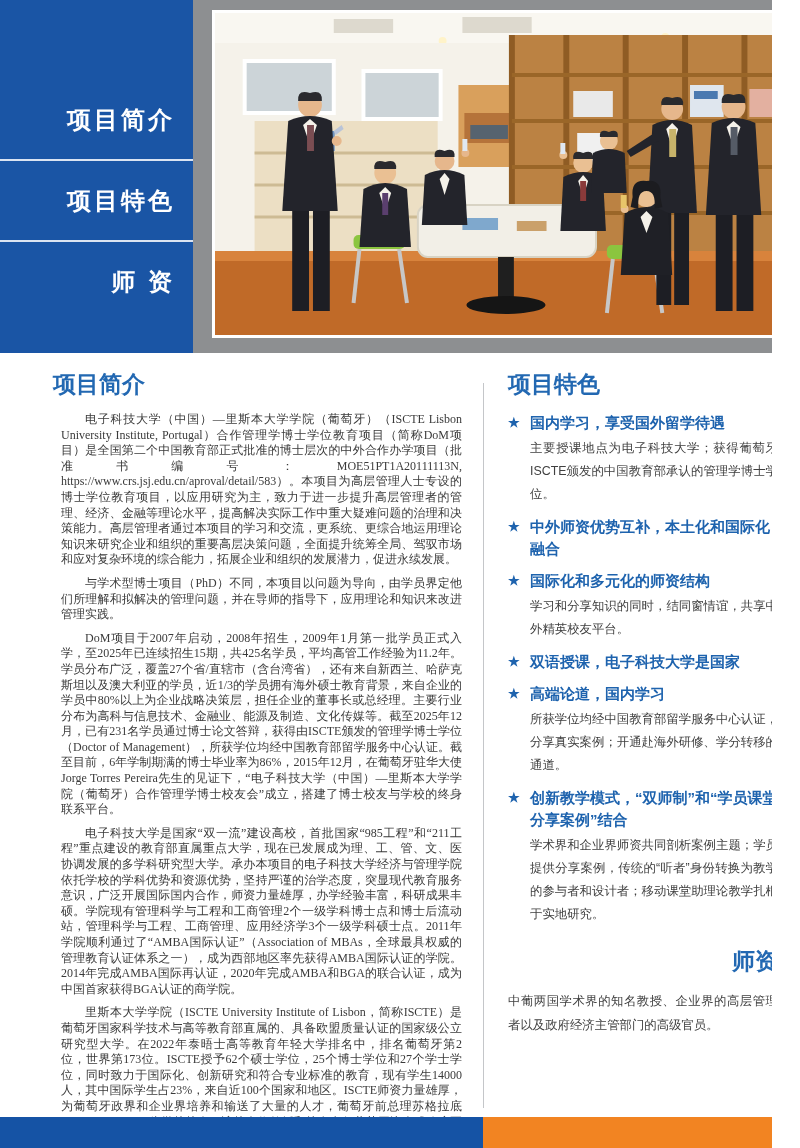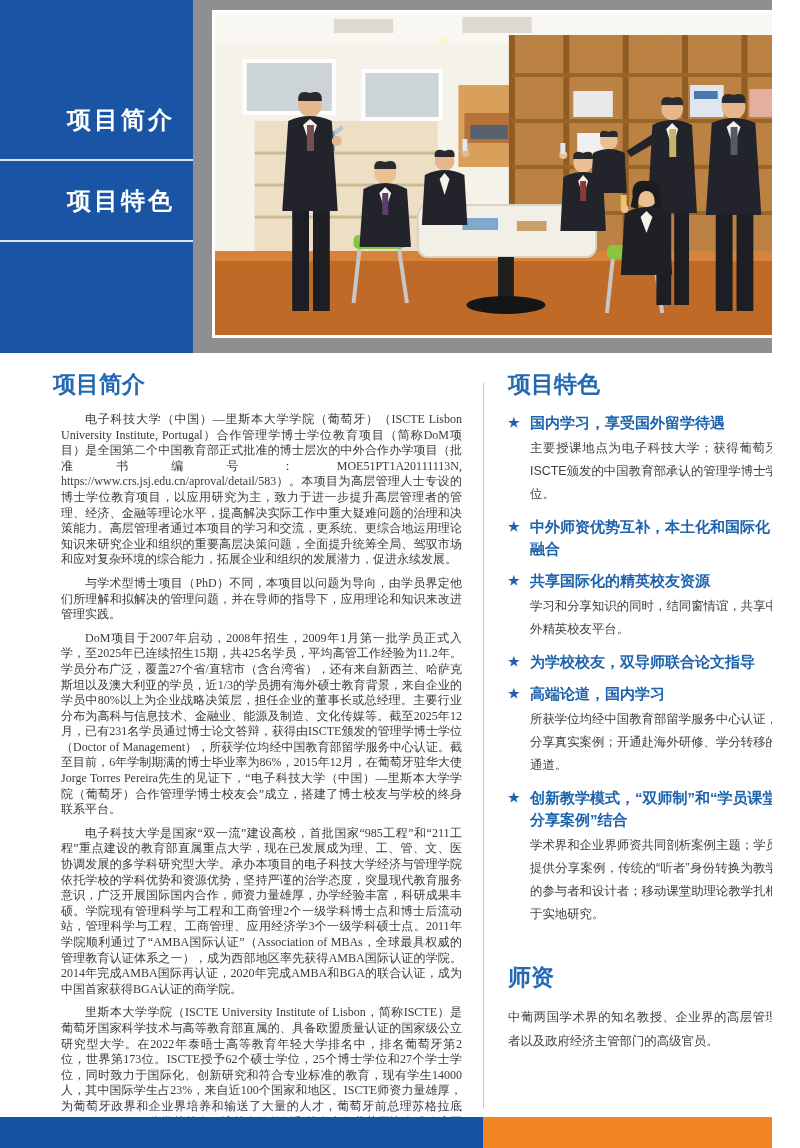--- a/index.html
+++ b/index.html
@@ -29,39 +29,40 @@
               font-size:12px;line-height:15.6px;color:#3a3a3a;text-align:justify;
               text-indent:2em;}
 
   .col-right{position:absolute;left:508px;top:16px;width:270px;}
   .feature{margin-bottom:10px;}
   .feature-head{display:flex;align-items:flex-start;color:#1e63ae;font-size:15px;
                 font-weight:bold;line-height:22px;}
   .feature-head .star{width:22px;flex:0 0 22px;font-size:13px;}
   .feature-body{margin:3px 0 0 22px;font-family:Liberation Sans, sans-serif;
                 font-size:12.4px;line-height:23px;color:#404040;text-align:justify;}
-  .faculty-title{margin-top:36px;}
+  .faculty-title{margin-top:20px;text-align:right;}
   .faculty-body{margin:0;font-family:"Liberation Serif","DejaVu Serif",serif;
                 font-size:12.4px;line-height:24px;color:#404040;text-align:justify;}
 
   
   .footer{position:absolute;left:0;top:1117px;width:800px;height:31px;display:flex;}
   .footer-blue{width:483px;height:31px;background:#1553a5;}
   .footer-orange{flex:1;height:31px;background:#f28422;}
 </style>
 </head>
 <body>
 
 <div class="page">
 
   <div class="top-band">
     <div class="sidebar">
       <div class="sidebar-nav">
         <div class="sidebar-item divided">项目简介</div>
         <div class="sidebar-item divided">项目特色</div>
+        <div class="sidebar-item">师 资</div>
       </div>
     </div>
 
     <div class="photo-area">
       <div class="photo-frame">
 
         <svg viewBox="0 0 578 322" preserveAspectRatio="none">
 
           <rect x="0" y="0" width="578" height="322" fill="#f1e8d5"></rect>
           <rect x="0" y="0" width="578" height="38" fill="#f9f7f1"></rect>
@@ -231,29 +232,29 @@
       <div class="feature">
         <div class="feature-head">
           <span class="star">★</span>
           <span>中外师资优势互补，本土化和国际化融合</span>
         </div>
       </div>
 
       <div class="feature">
         <div class="feature-head">
           <span class="star">★</span>
-          <span>共享国际化的精英校友资源</span>
+          <span>国际化和多元化的师资结构</span>
         </div>
         <p class="feature-body">学习和分享知识的同时，结同窗情谊，共享中外精英校友平台。</p>
       </div>
 
       <div class="feature">
         <div class="feature-head">
           <span class="star">★</span>
-          <span>为学校校友，双导师联合论文指导</span>
+          <span>双语授课，电子科技大学是国家</span>
         </div>
       </div>
 
       <div class="feature">
         <div class="feature-head">
           <span class="star">★</span>
           <span>高端论道，国内学习</span>
         </div>
         <p class="feature-body">所获学位均经中国教育部留学服务中心认证，分享真实案例；开通赴海外研修、学分转移的通道。</p>
       </div>

